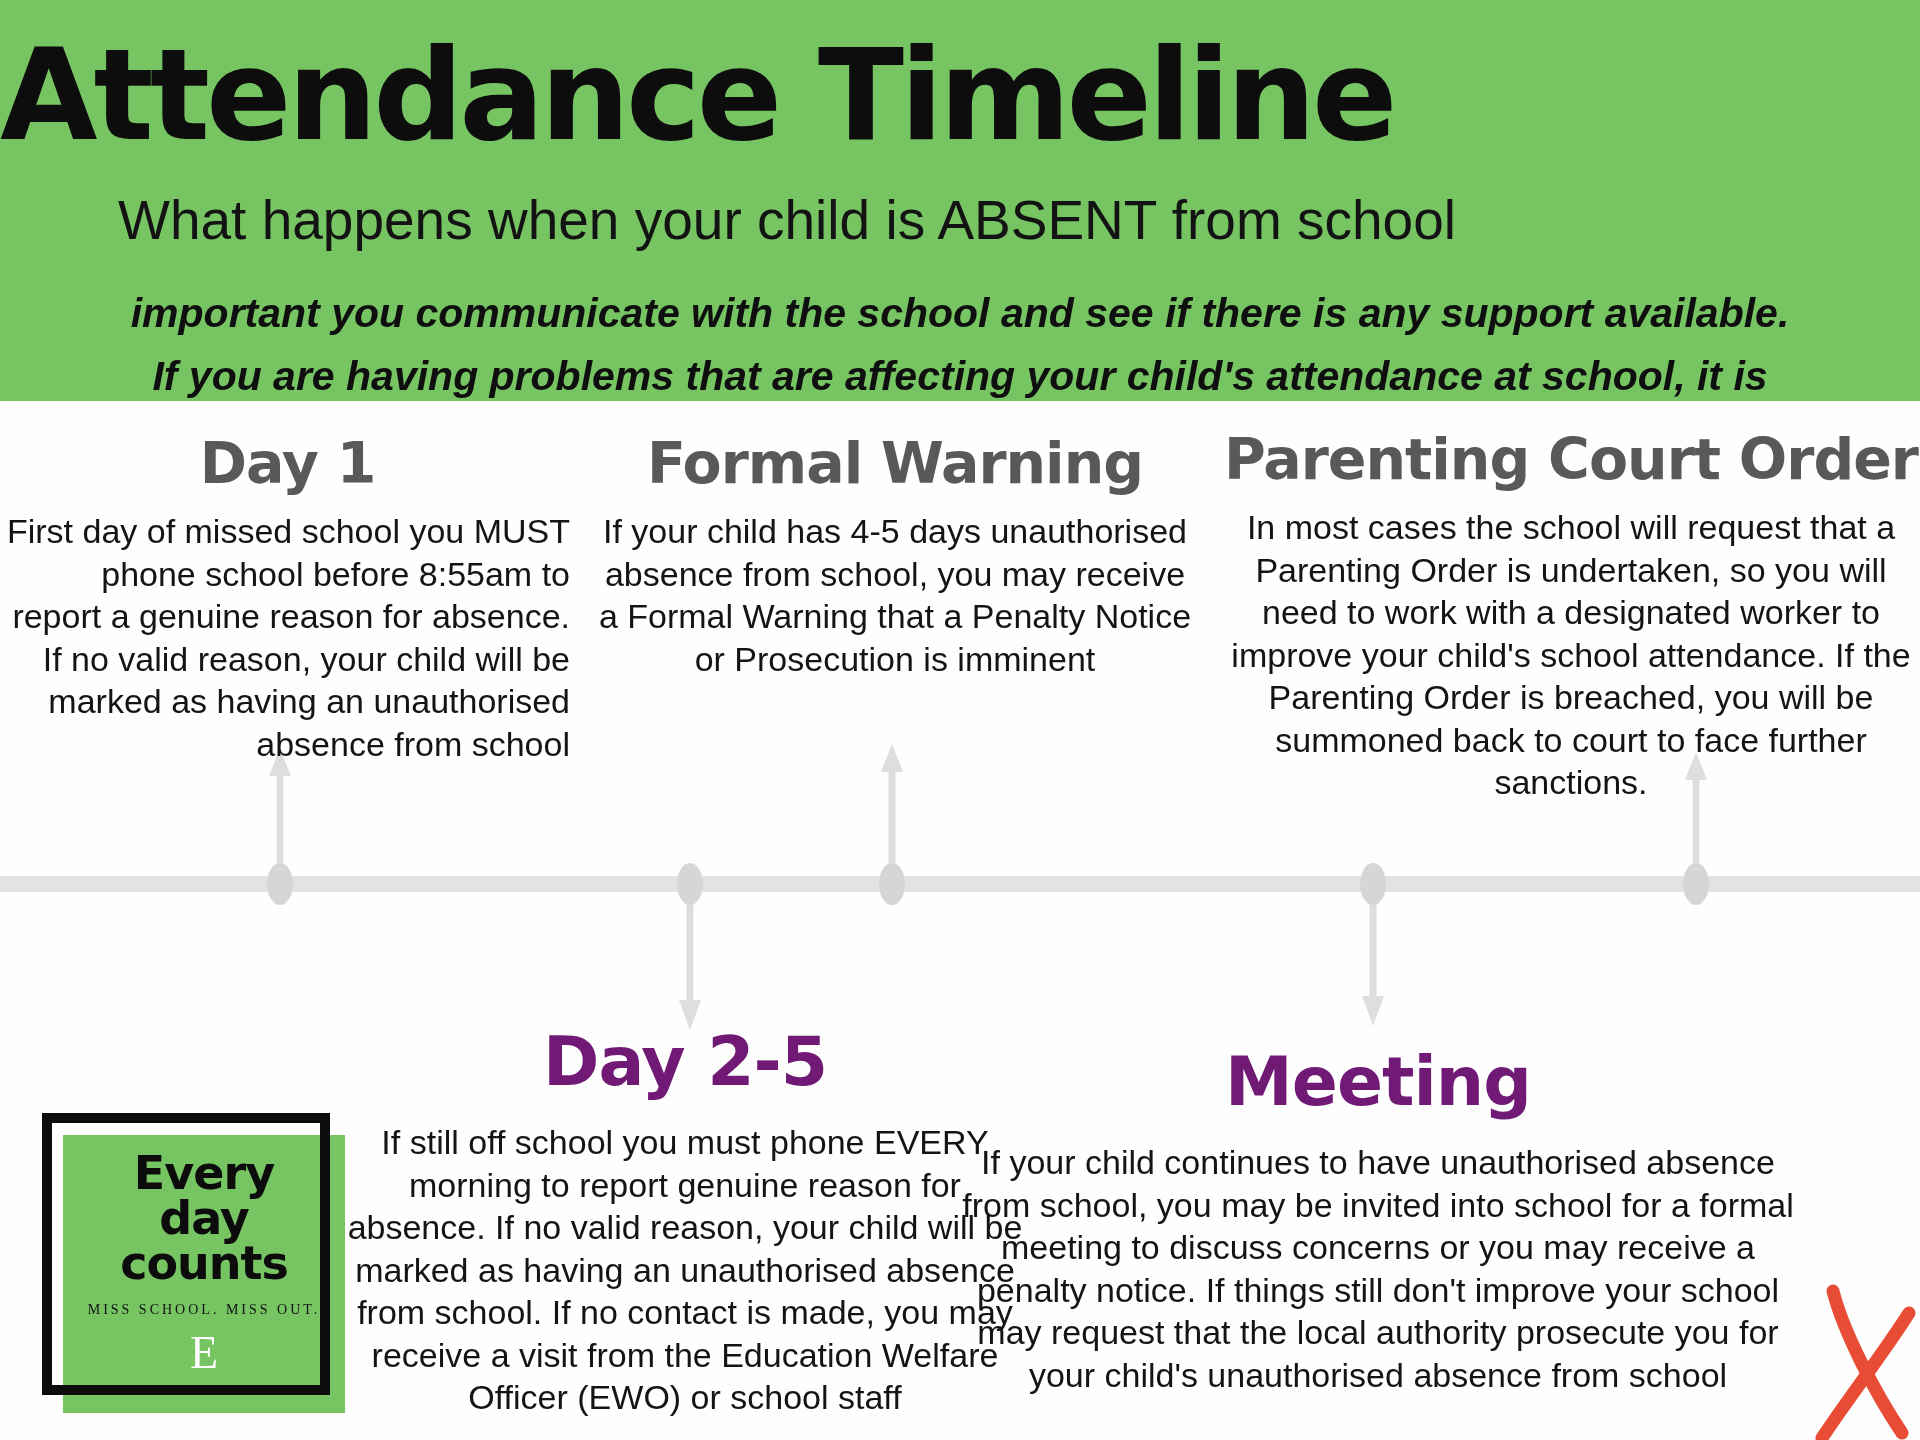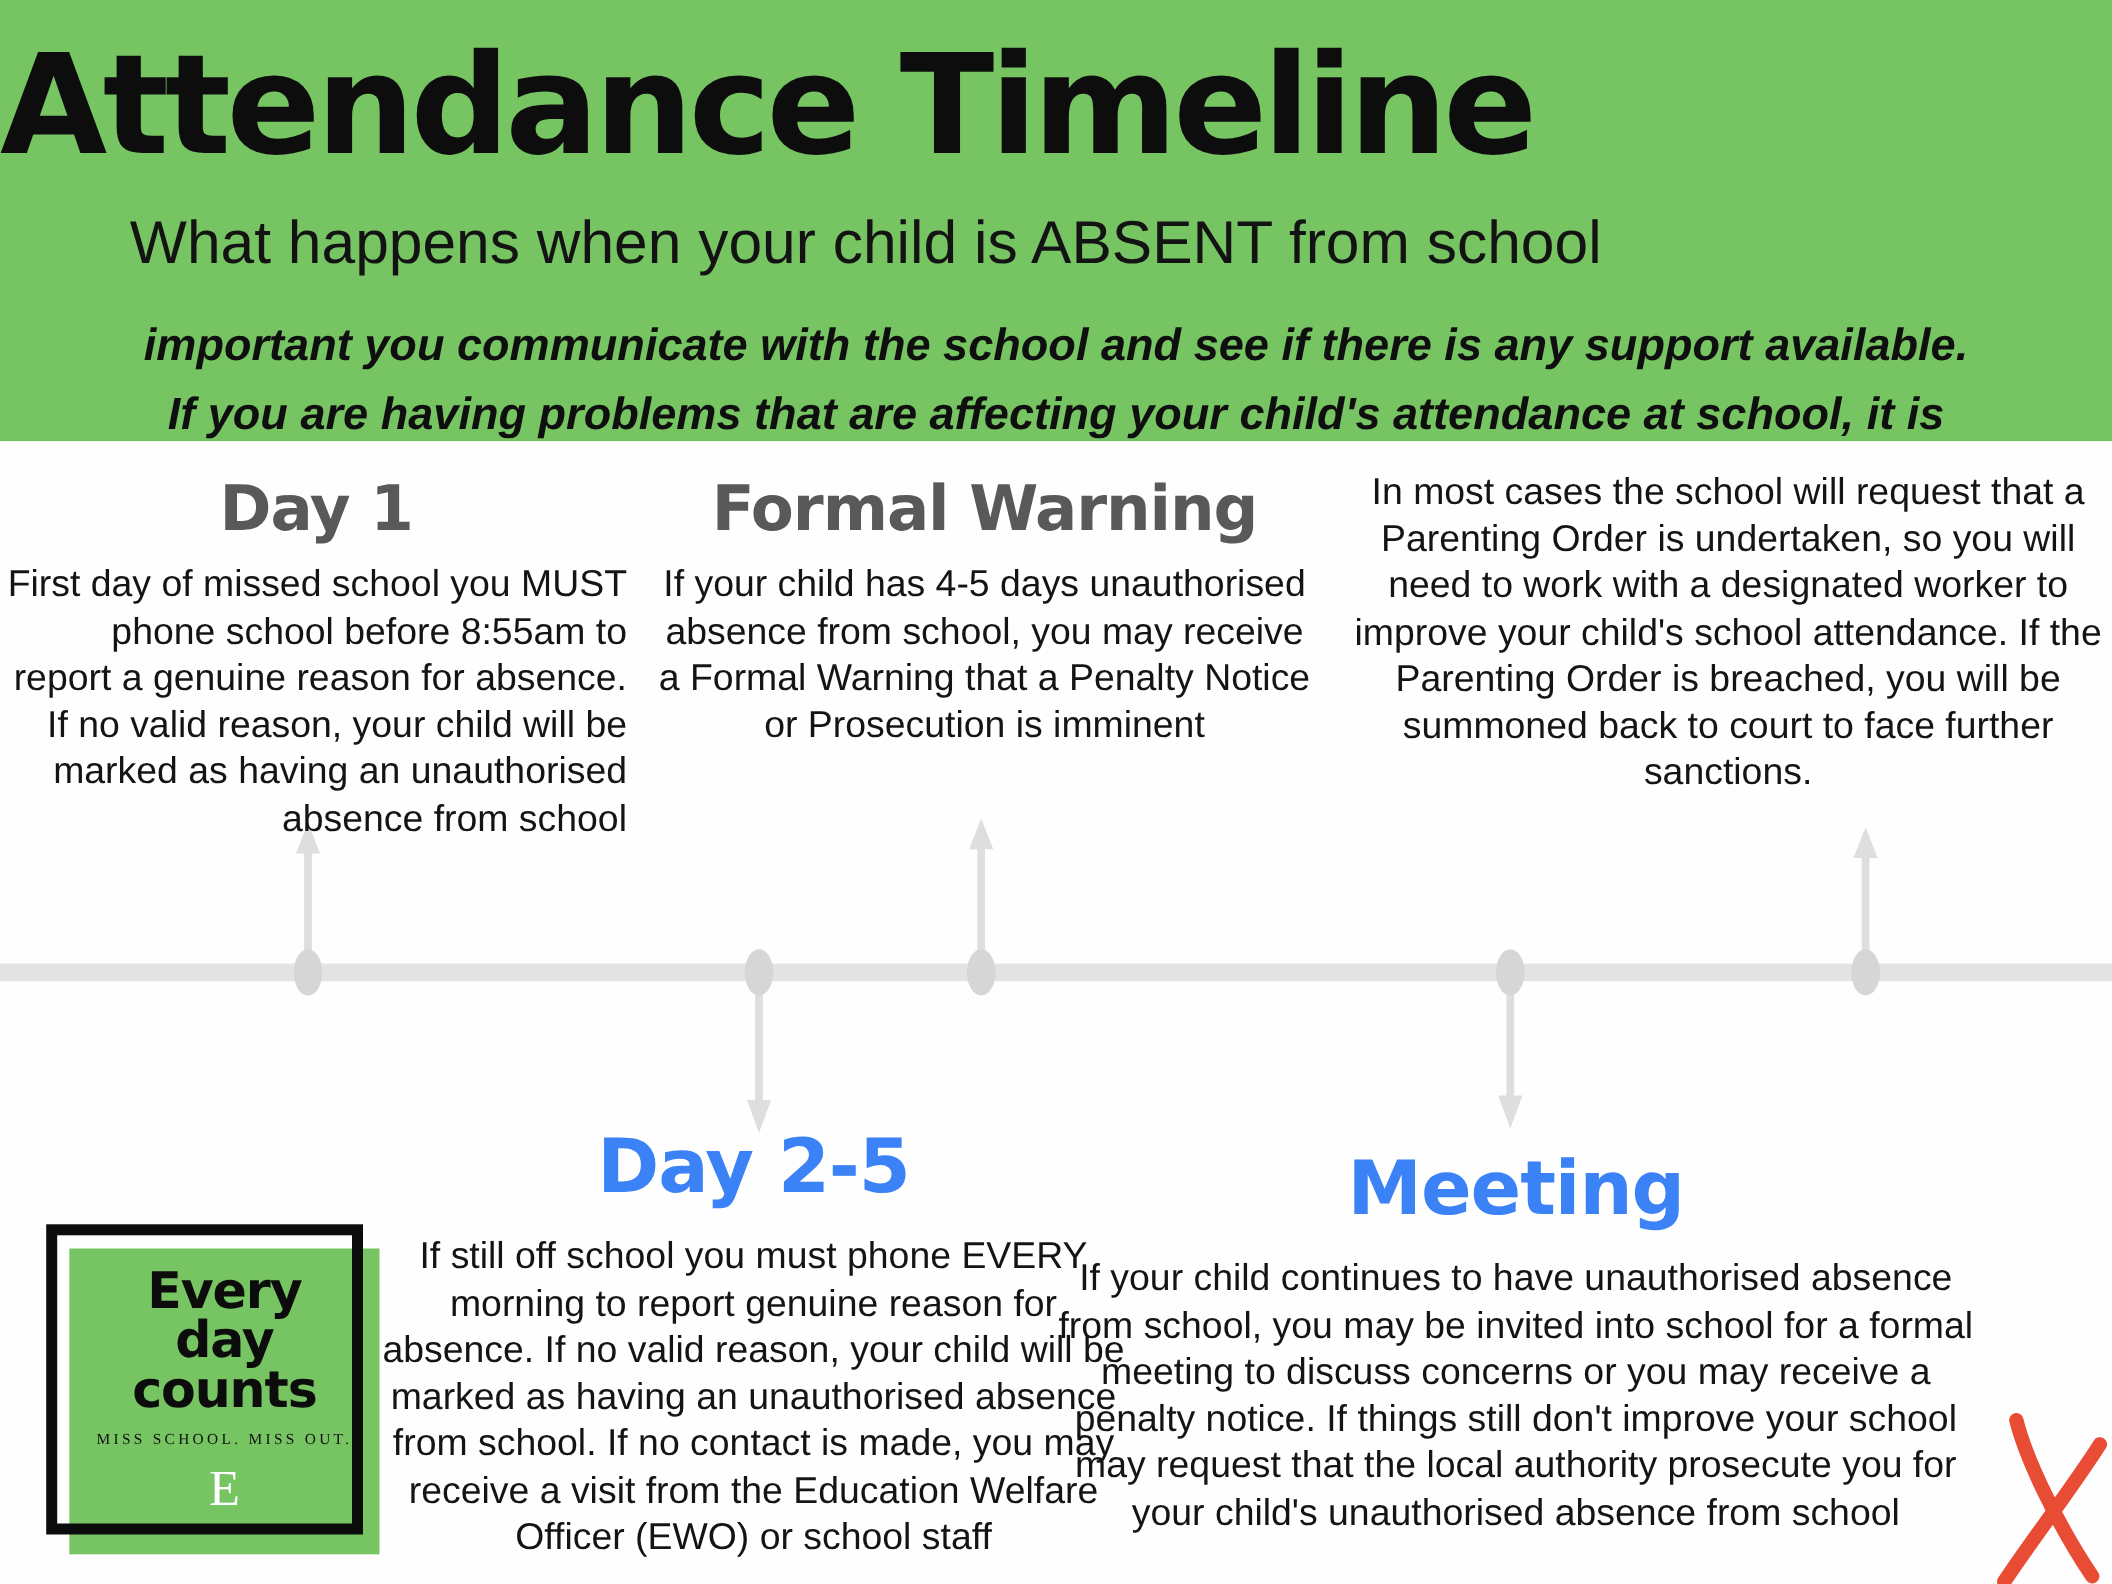--- a/index.html
+++ b/index.html
@@ -18,21 +18,21 @@
 
   
   .timeline-svg{position:absolute;left:0;top:0;width:1920px;height:1440px;}
 
   
   .stage{position:absolute;text-align:center;}
   .stage h2{margin:0 0 14px 0;font-family:"DejaVu Sans",sans-serif;font-weight:bold;
             font-size:57px;letter-spacing:-1px;color:#58595b;white-space:nowrap;
             width:max-content;position:relative;left:50%;transform:translateX(-50%);}
   .stage p{margin:0;font-size:34px;line-height:42.5px;color:#141414;}
-  .stage.green h2{color:#3b82f6;font-size:68px;margin-bottom:20px;}
+  .stage.green h2{color:#701a75;font-size:68px;margin-bottom:20px;}
 
   .stage-day1{left:5px;top:430px;width:565px;text-align:right;}
   .stage-formal{left:595px;top:430px;width:600px;}
   .stage-parenting{left:1225px;top:426px;width:692px;}
   .stage-day25{left:345px;top:1022px;width:680px;}
   .stage-meeting{left:948px;top:1042px;width:860px;}
 
   
   .logo{position:absolute;left:0;top:1090px;width:380px;height:350px;}
   .logo-green{position:absolute;left:63px;top:45px;width:282px;height:278px;background:#77c463;
@@ -99,20 +99,21 @@
     <h2>Day 1</h2>
     <p>First day of missed school you MUST phone school before 8:55am to report a genuine reason for absence. If no valid reason, your child will be marked as having an unauthorised absence from school</p>
   </section>
 
   <section class="stage stage-formal">
     <h2>Formal Warning</h2>
     <p>If your child has 4-5 days unauthorised absence from school, you may receive a Formal Warning that a Penalty Notice or Prosecution is imminent</p>
   </section>
 
   <section class="stage stage-parenting">
+    <h2>Parenting Court Order</h2>
     <p>In most cases the school will request that a Parenting Order is undertaken, so you will need to work with a designated worker to improve your child's school attendance. If the Parenting Order is breached, you will be summoned back to court to face further sanctions.</p>
   </section>
 
   <section class="stage green stage-day25">
     <h2>Day 2-5</h2>
     <p>If still off school you must phone EVERY morning to report genuine reason for absence. If no valid reason, your child will be marked as having an unauthorised absence from school. If no contact is made, you may receive a visit from the Education Welfare Officer (EWO) or school staff</p>
   </section>
 
   <section class="stage green stage-meeting">
     <h2>Meeting</h2>

